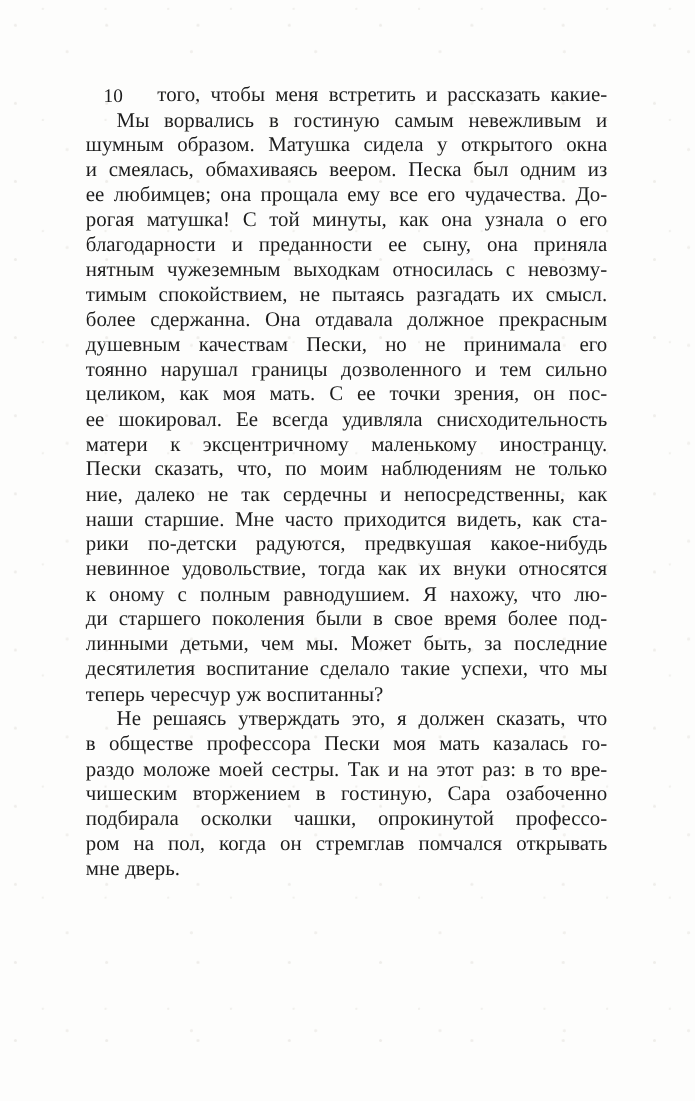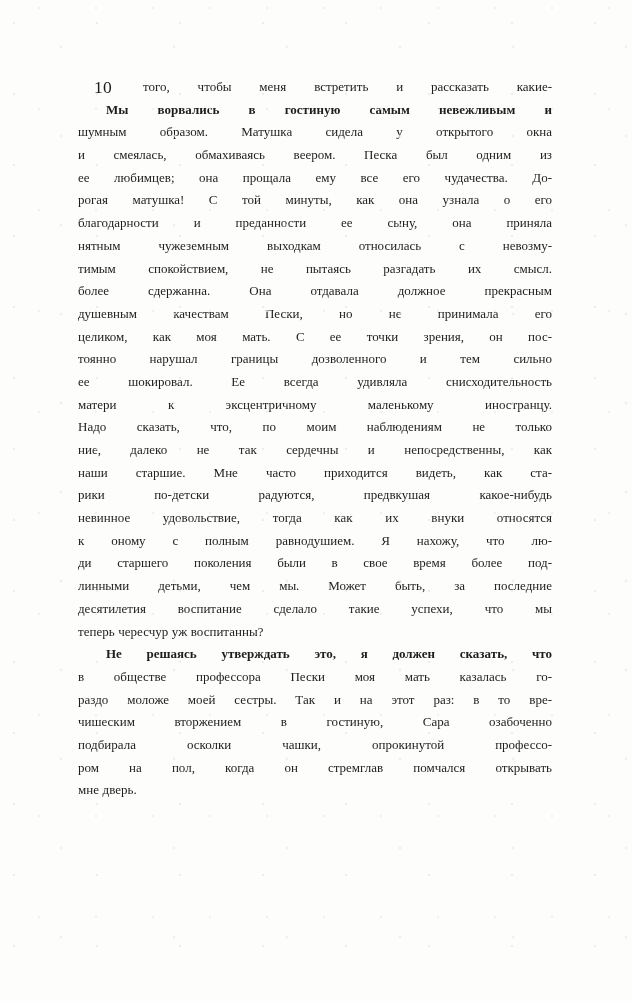--- a/index.html
+++ b/index.html
@@ -35,32 +35,32 @@
     font-size: 17.5px;
     line-height: 22.68px;
     color: var(--ink, #1d1d1d);
     letter-spacing: .3px;
   }
   .text-column {
     position: absolute;
     left: 78px;
     top: 76px;
     width: 474px;
-    font-size: 13px;
+    font-size: 19px;
     line-height: 22.68px;
     color: var(--ink, #1d1d1d);
   }
   .para .line {
     text-align: justify;
     text-align-last: justify;
     word-spacing: .4px;
   }
   .para .line.last { text-align-last: left; }
   .para.continuation { padding-left: 65px; }
-  .para.body .line.first { padding-left: 28px; font-weight: bold; }
+  .para.body .line.first { padding-left: 28px; }
 </style>
 </head>
 <body>
 
 <div class="page">
   <div class="page-number">10</div>
   <div class="text-column">
       <div class="para continuation">
         <div class="line">того, чтобы меня встретить и рассказать какие-</div>
       </div>
@@ -68,25 +68,25 @@
         <div class="line first">Мы ворвались в гостиную самым невежливым и</div>
         <div class="line">шумным образом. Матушка сидела у открытого окна</div>
         <div class="line">и смеялась, обмахиваясь веером. Песка был одним из</div>
         <div class="line">ее любимцев; она прощала ему все его чудачества. До-</div>
         <div class="line">рогая матушка! С той минуты, как она узнала о его</div>
         <div class="line">благодарности и преданности ее сыну, она приняла</div>
         <div class="line">нятным чужеземным выходкам относилась с невозму-</div>
         <div class="line">тимым спокойствием, не пытаясь разгадать их смысл.</div>
         <div class="line">более сдержанна. Она отдавала должное прекрасным</div>
         <div class="line">душевным качествам Пески, но не принимала его</div>
+        <div class="line">тоянно нарушал границы дозволенного и тем сильно</div>
         <div class="line">целиком, как моя мать. С ее точки зрения, он пос-</div>
-        <div class="line">тоянно нарушал границы дозволенного и тем сильно</div>
         <div class="line">ее шокировал. Ее всегда удивляла снисходительность</div>
         <div class="line">матери к эксцентричному маленькому иностранцу.</div>
-        <div class="line">Надо сказать, что, по моим наблюдениям не только</div>
+        <div class="line">Пески сказать, что, по моим наблюдениям не только</div>
         <div class="line">ние, далеко не так сердечны и непосредственны, как</div>
         <div class="line">наши старшие. Мне часто приходится видеть, как ста-</div>
         <div class="line">рики по-детски радуются, предвкушая какое-нибудь</div>
         <div class="line">невинное удовольствие, тогда как их внуки относятся</div>
         <div class="line">к оному с полным равнодушием. Я нахожу, что лю-</div>
         <div class="line">ди старшего поколения были в свое время более под-</div>
         <div class="line">линными детьми, чем мы. Может быть, за последние</div>
         <div class="line">десятилетия воспитание сделало такие успехи, что мы</div>
         <div class="line last">теперь чересчур уж воспитанны?</div>
       </div>

